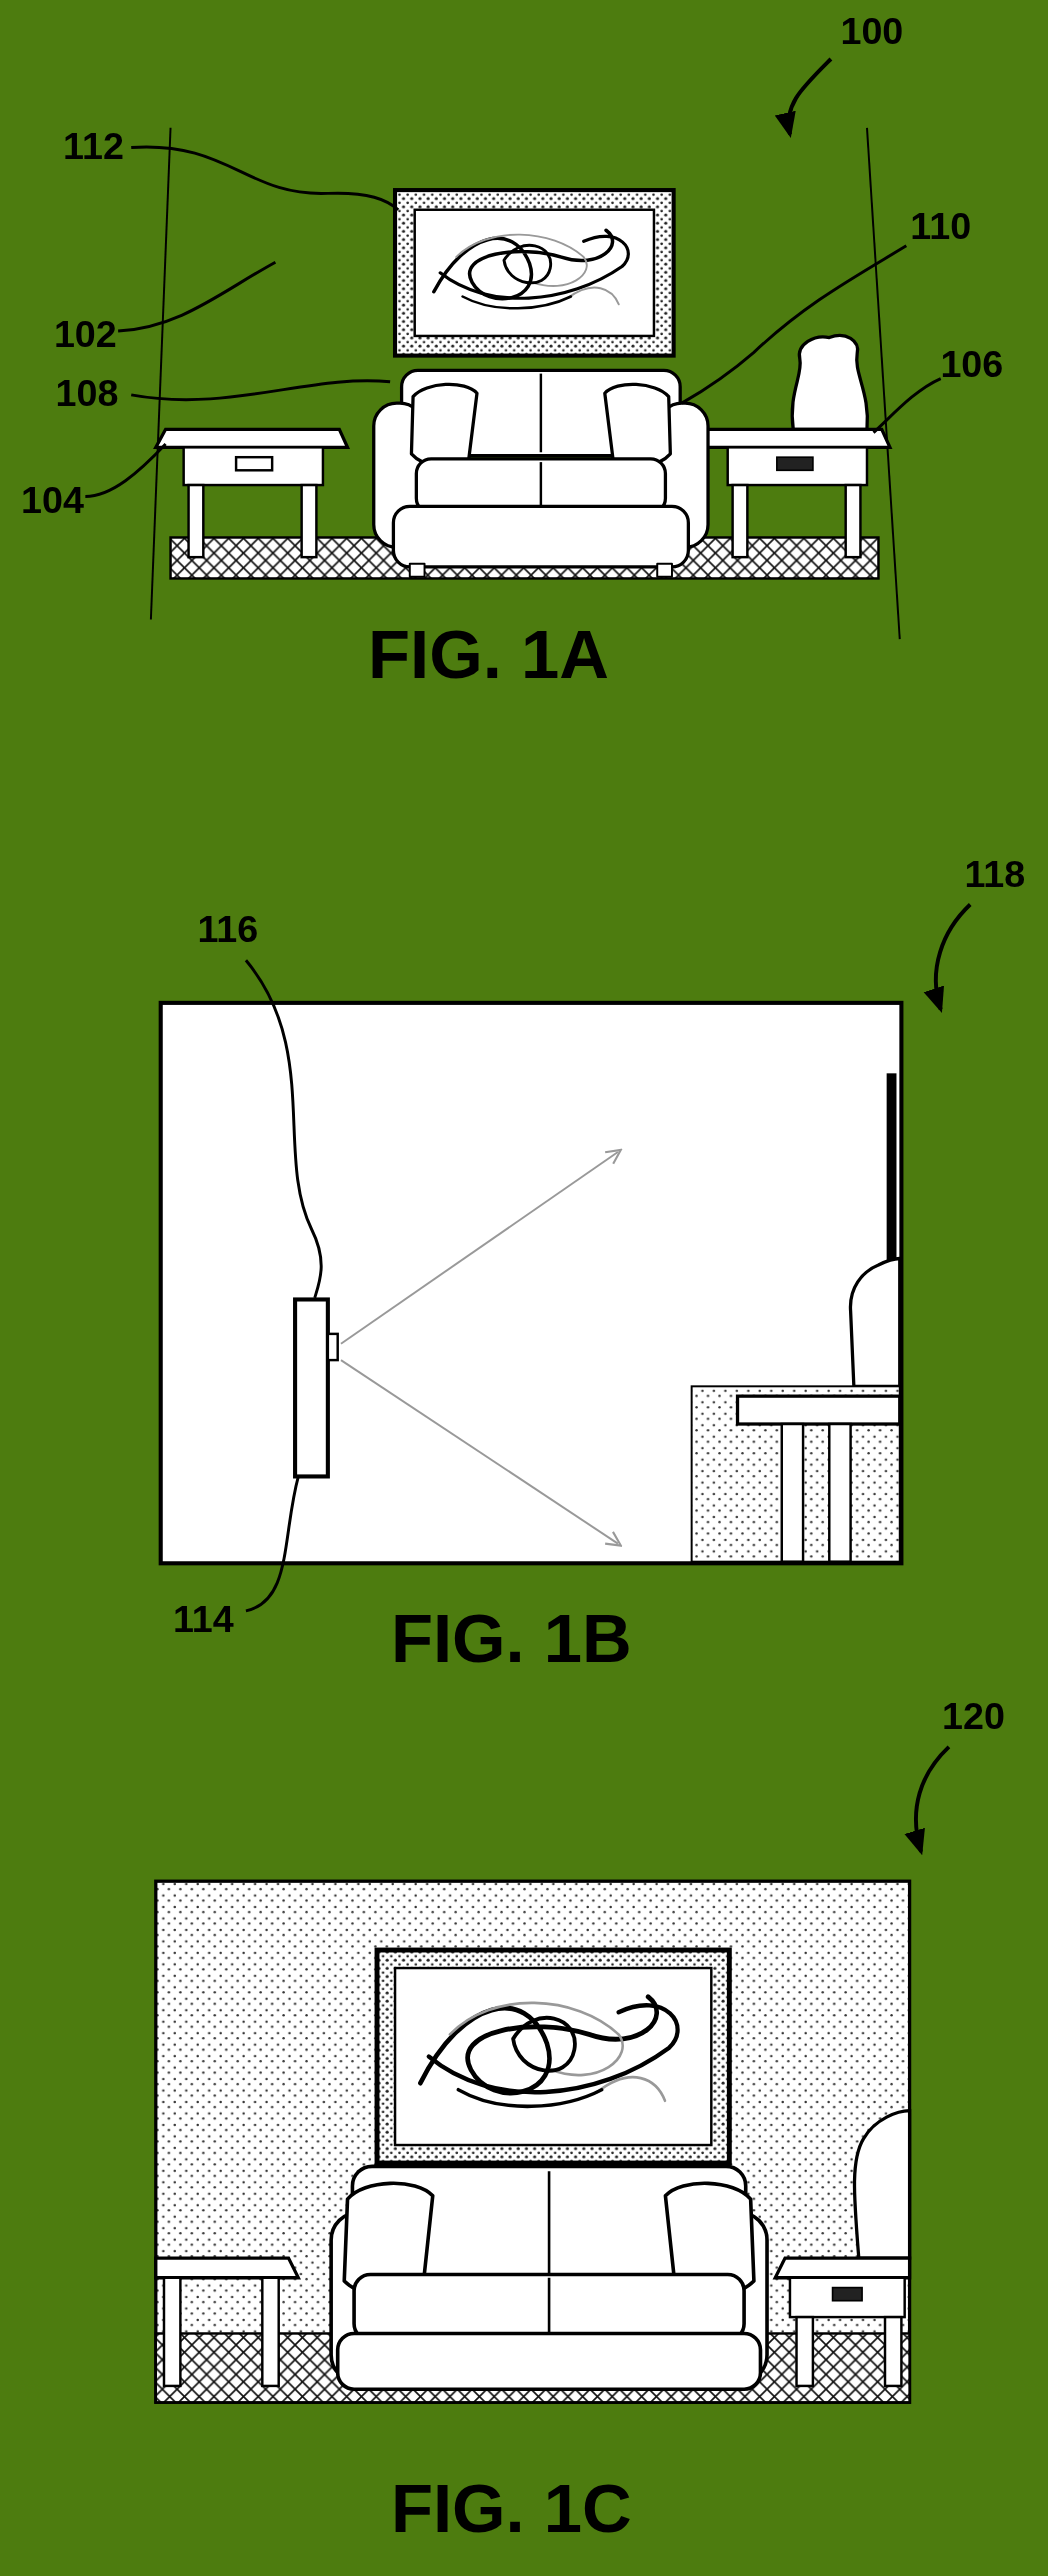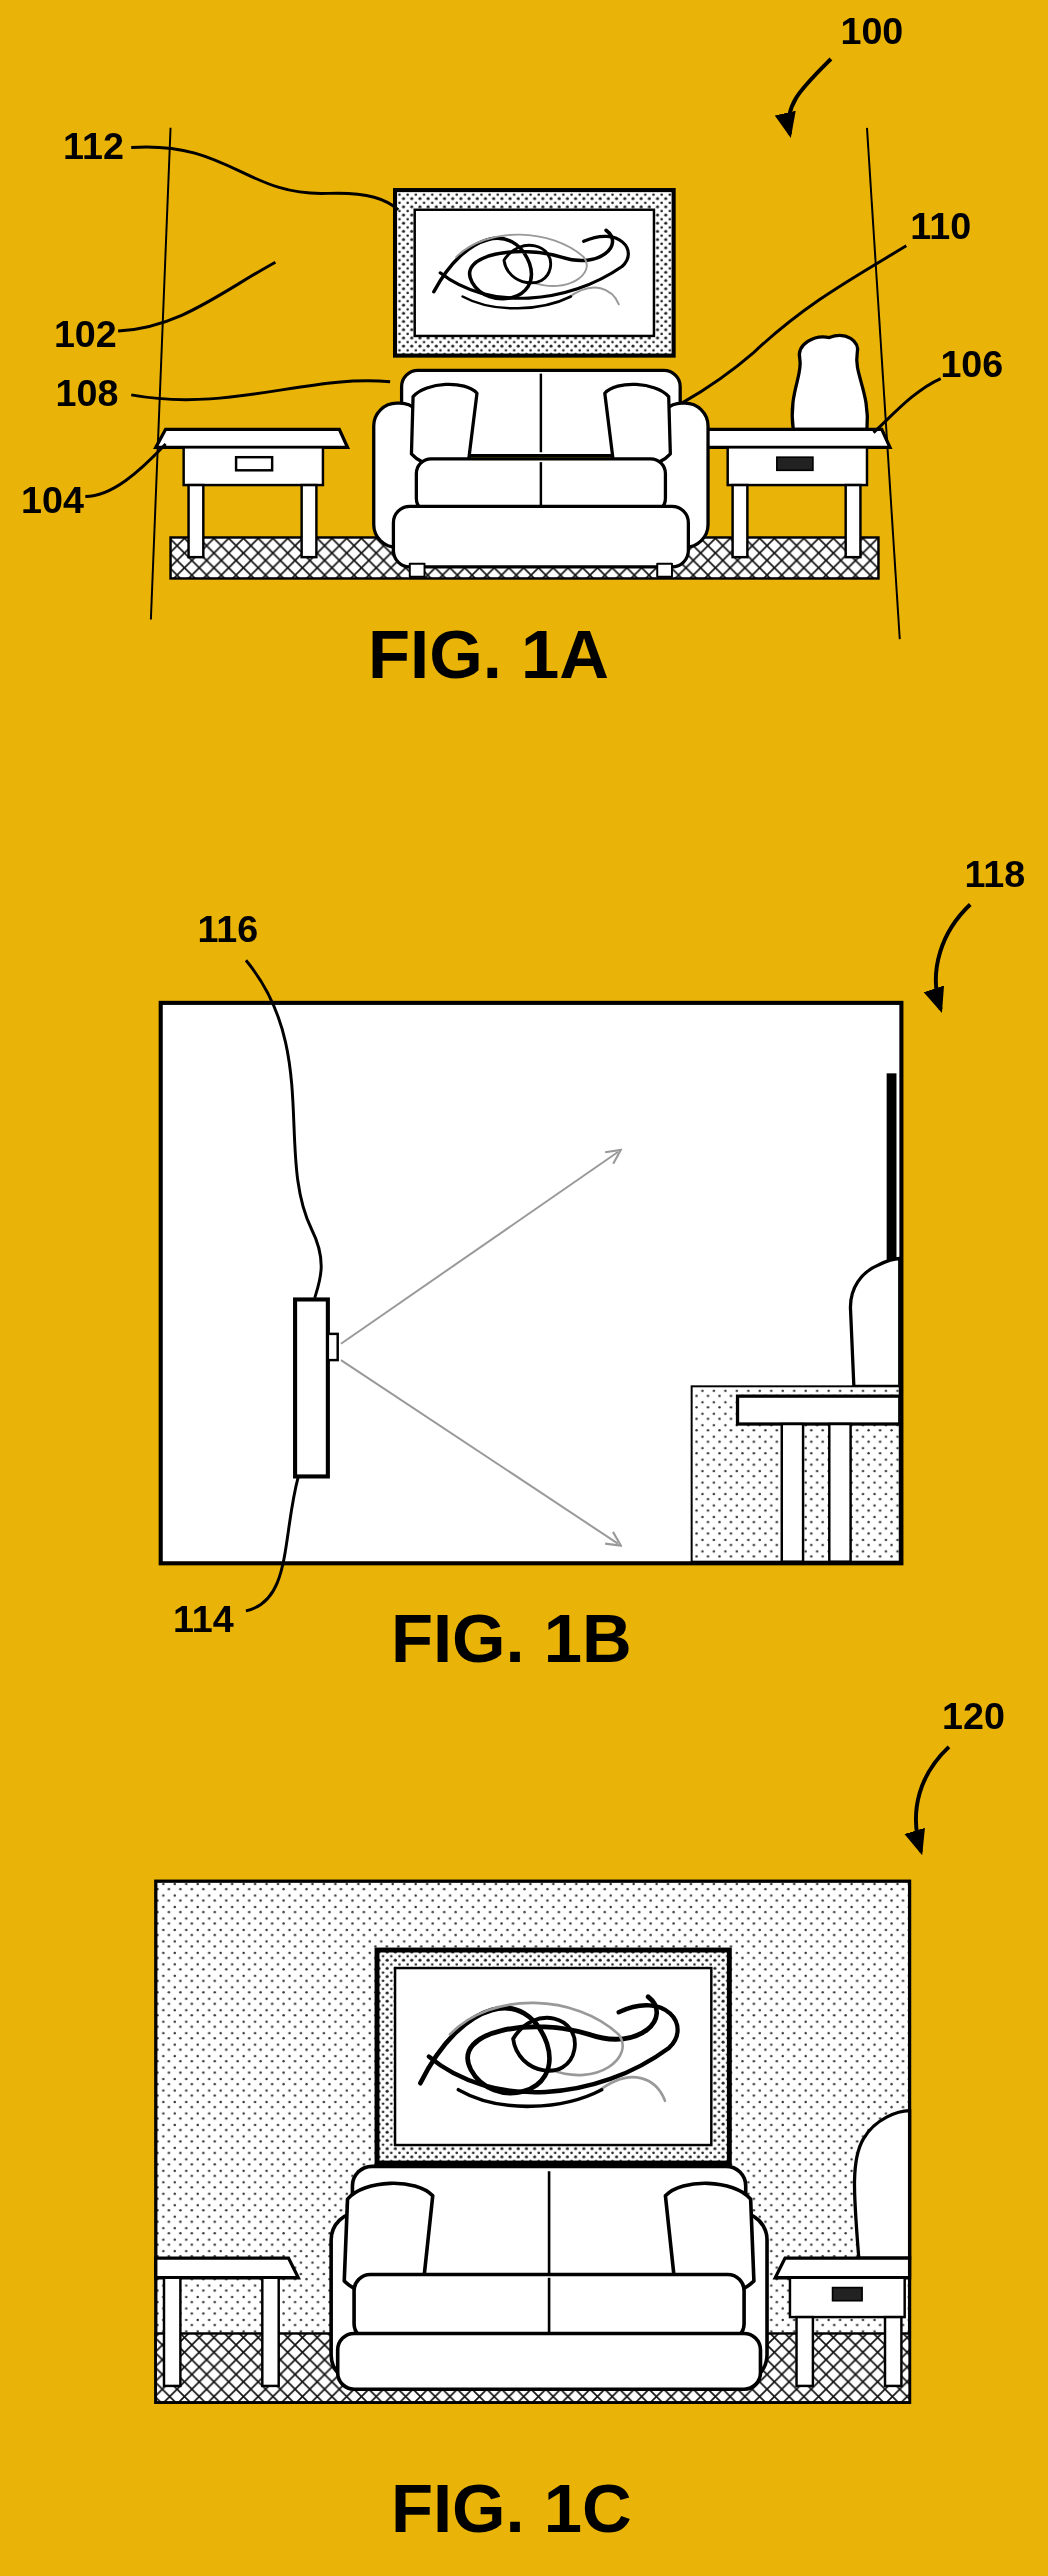--- a/index.html
+++ b/index.html
@@ -1,17 +1,17 @@
 <!DOCTYPE html>
 <html style="font-size:13.4px"><head>
 <meta charset="utf-8">
 <style>
   html, body { margin: 0; padding: 0; background: #ffffff; }
   body { width: 1049px; height: 2576px; font-family: "Liberation Sans", sans-serif; }
-  .sheet { width: 1049px; height: 2576px; background: #eab308; }
+  .sheet { width: 1049px; height: 2576px; background: #4d7c0f; }
   svg { display: block; }
   .num { font-family: "Liberation Sans", "DejaVu Sans", sans-serif; font-weight: bold; font-size: 23px; fill: #000; }
   .cap { font-family: "Liberation Sans", "DejaVu Sans", sans-serif; font-weight: bold; font-size: 42px; fill: #000; }
   .ln  { stroke: #000; fill: none; }
   .wh  { fill: #ffffff; stroke: #000000; }
 </style>
 </head>
 <body>
 
 <div class="sheet">

